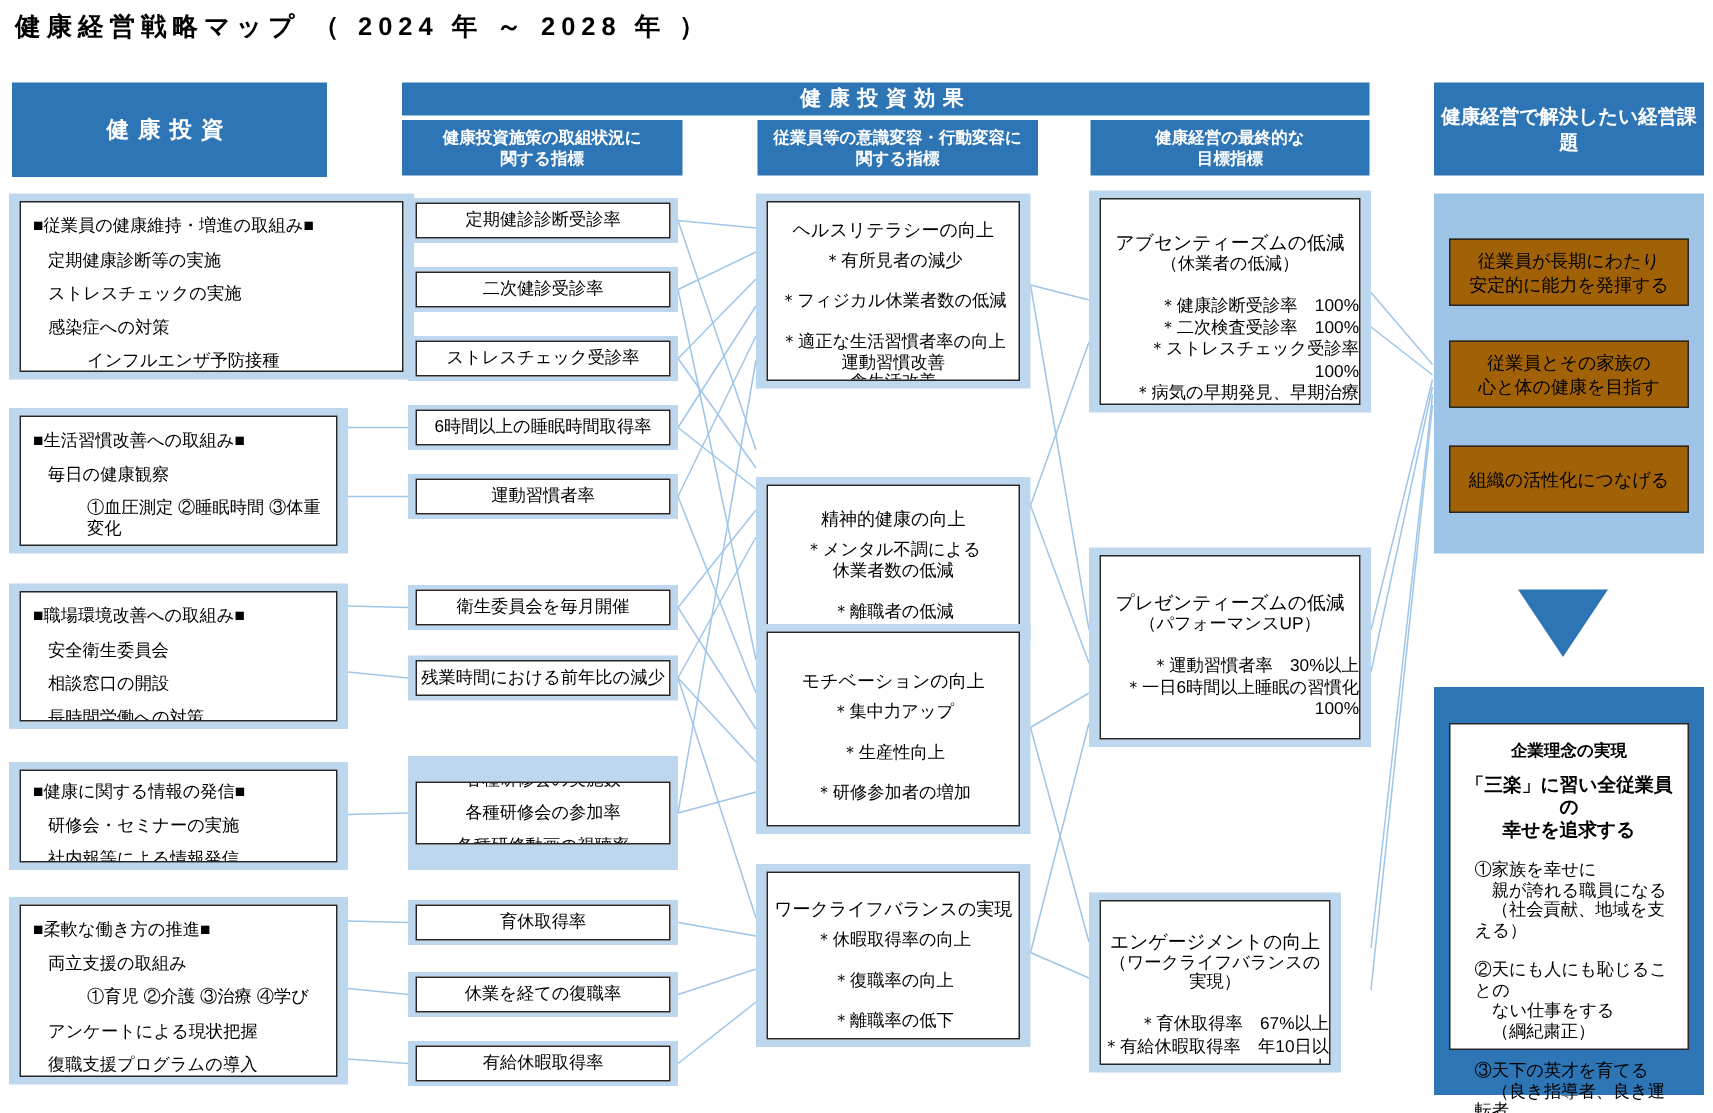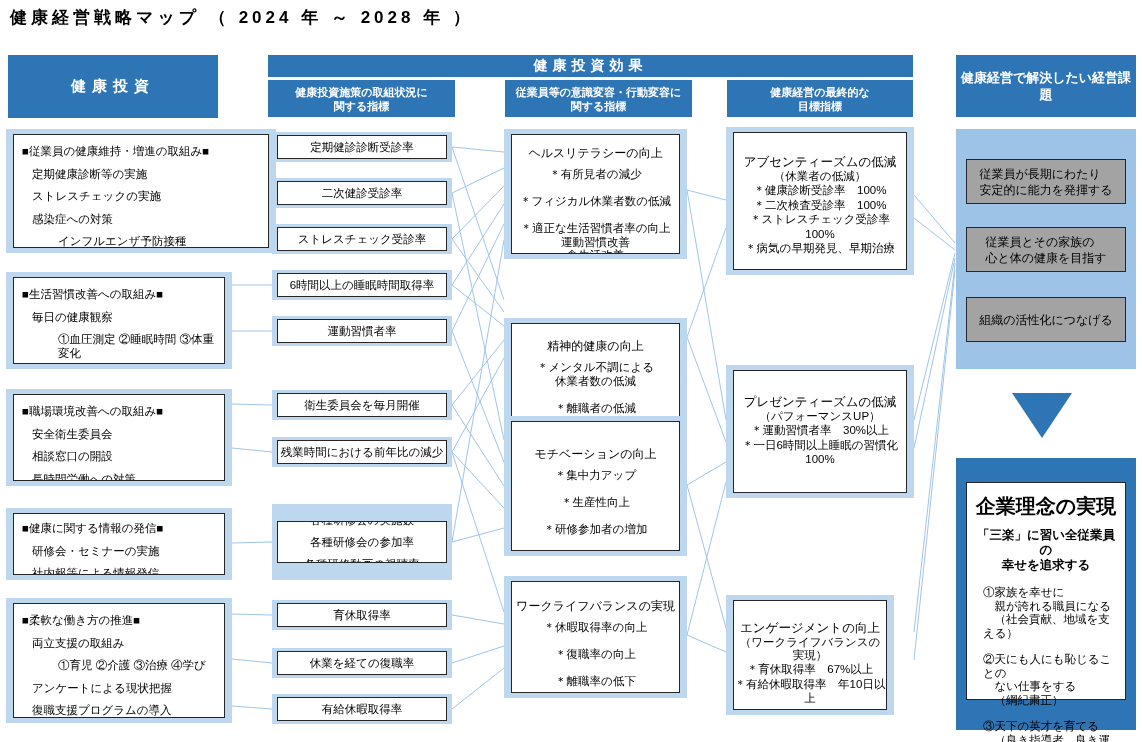--- a/index.html
+++ b/index.html
@@ -21,32 +21,32 @@
   .metric .inner{display:flex;align-items:center;justify-content:center;text-align:center;
                  font-size:11.5px;line-height:22px;}
   
   .beh-inner{text-align:center;font-size:11.5px;}
   .beh-title{font-size:12px;margin-bottom:6px;}
   .beh-body{line-height:13.5px;}
   
   .tgt-inner{text-align:center;font-size:11.5px;}
   .tgt-title{font-size:12.5px;line-height:15px;}
   .tgt-sub{font-size:11.5px;line-height:13px;}
-  .tgt-body{line-height:14.5px;}
+  .tgt-body{line-height:14.5px;margin-top:14px;text-align:right;}
   
   .rpanel{position:absolute;background:#9DC3E6;}
-  .rbox{position:absolute;background:#a3a3a3;border:1.5px solid #262626;box-sizing:border-box;
-        display:flex;align-items:center;justify-content:center;
+  .rbox{position:absolute;background:#a16207;border:1.5px solid #262626;box-sizing:border-box;
+        display:flex;align-items:center;justify-content:center;text-align:center;
         font-size:12px;line-height:16px;}
   .arrow-down{position:absolute;width:0;height:0;border-left:30px solid transparent;
               border-right:30px solid transparent;border-top:45px solid #2E75B6;}
   .phil{position:absolute;background:#2E75B6;box-sizing:border-box;}
   .phil-inner{position:absolute;left:10px;right:10px;top:24px;bottom:30px;background:#fff;
               border:1.5px solid #262626;box-sizing:border-box;padding:10px 8px;}
-  .phil-title{text-align:center;font-size:20px;font-weight:bold;}
+  .phil-title{text-align:center;font-size:11px;font-weight:bold;}
   .phil-sub{text-align:center;font-size:12.5px;font-weight:bold;line-height:15px;margin-top:8px;}
   .phil-item{font-size:11.5px;line-height:13.5px;margin-top:13px;padding-left:8px;}
   svg.conn{position:absolute;left:0;top:0;pointer-events:none;}
 </style>
 </head>
 <body>
 
 <div class="canvas">
 
   <svg class="conn" width="1142" height="742" viewBox="0 0 1142 742">

